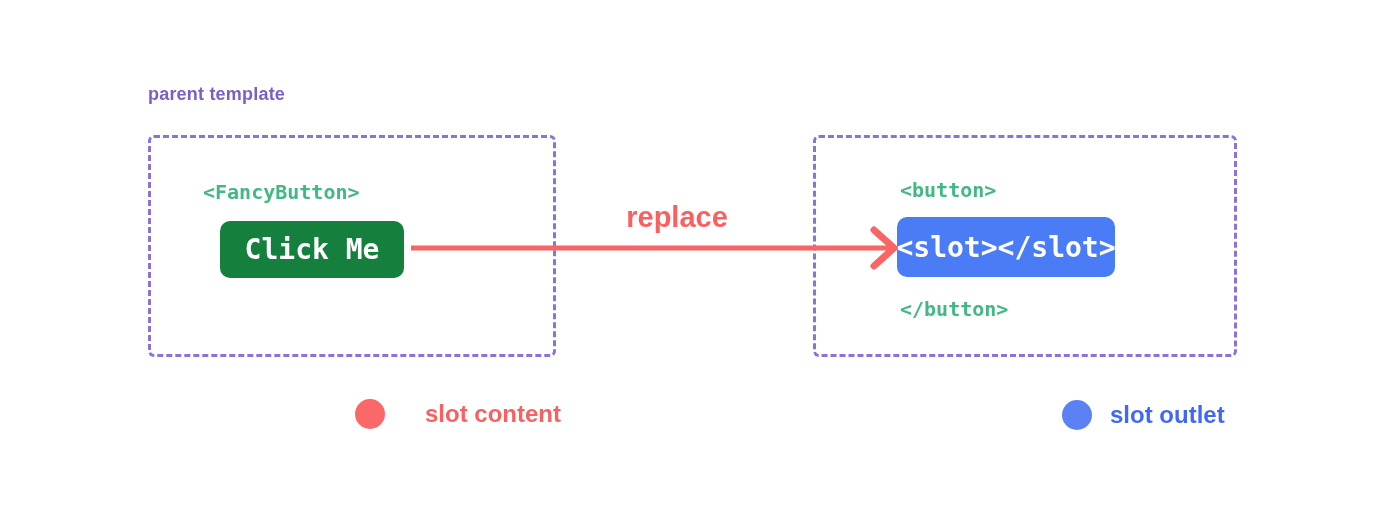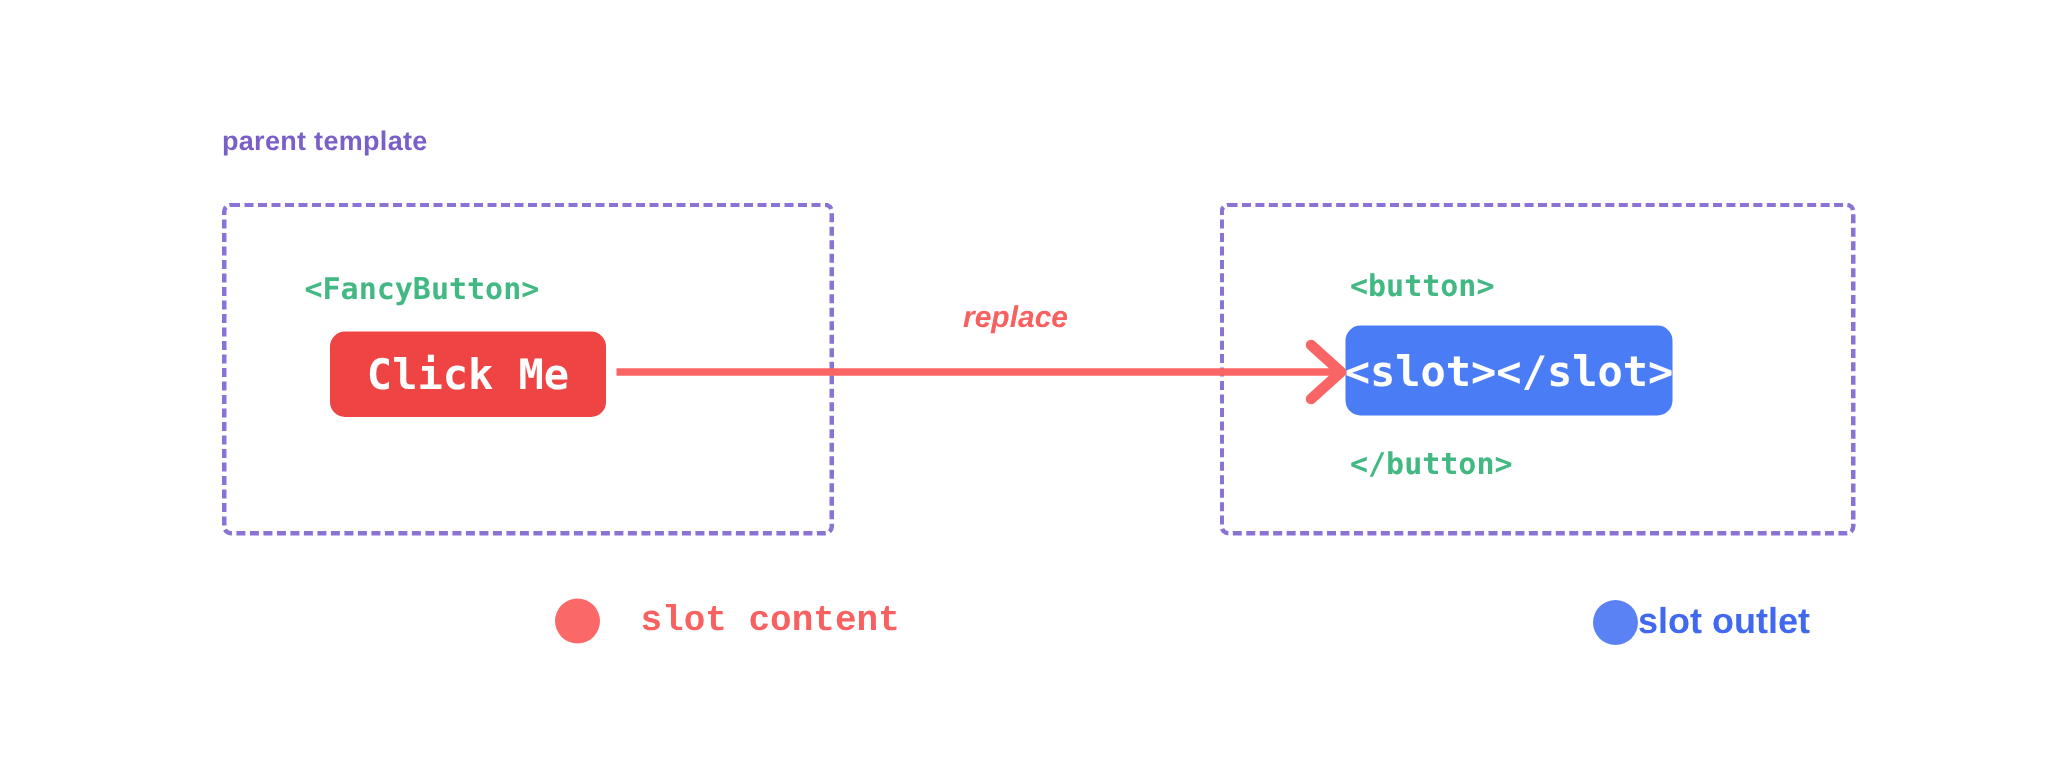--- a/index.html
+++ b/index.html
@@ -57,49 +57,48 @@
   
   .pill {
     position: absolute;
     display: flex;
     align-items: center;
     justify-content: center;
     border-radius: 10px;
     color: #ffffff;
     font-size: 28px;
   }
-  .pill.red-pill  { left: 69px; top: 83px; width: 184px; height: 57px; background: #ef4444; }
+  .pill.red-pill  { left: 69px; top: 83px; width: 184px; height: 57px; background: #15803d; }
   .pill.blue-pill { left: 81px; top: 79px; width: 218px; height: 60px; background: #4a7df5; }
 
   
   svg.arrow {
     position: absolute;
     left: 0; top: 0;
     pointer-events: none;
   }
   .arrow-label {
     position: absolute;
     left: 677px; top: 201px;
     transform: translateX(-50%);
-    font-size: 20px;
+    font-size: 29px;
     font-weight: bold;
     color: #f96060;
     white-space: nowrap;
-    font-style: italic;
   }
 
   
   .legend-row {
     position: absolute;
     display: flex;
     align-items: center;
     height: 30px;
   }
-  .legend-row.left-legend  { left: 370px;  top: 399px; gap: 27px; font-family: Liberation Mono, monospace; }
-  .legend-row.right-legend { left: 1062px; top: 400px; }
+  .legend-row.left-legend  { left: 355px;  top: 399px; gap: 40px; }
+  .legend-row.right-legend { left: 1062px; top: 400px; gap: 18px; }
   .dot {
     width: 30px; height: 30px;
     border-radius: 50%;
     flex: 0 0 auto;
   }
   .dot.red-dot  { background: #fa6868; }
   .dot.blue-dot { background: #5b82f5; }
   .legend-text {
     font-size: 24px;
     font-weight: bold;

